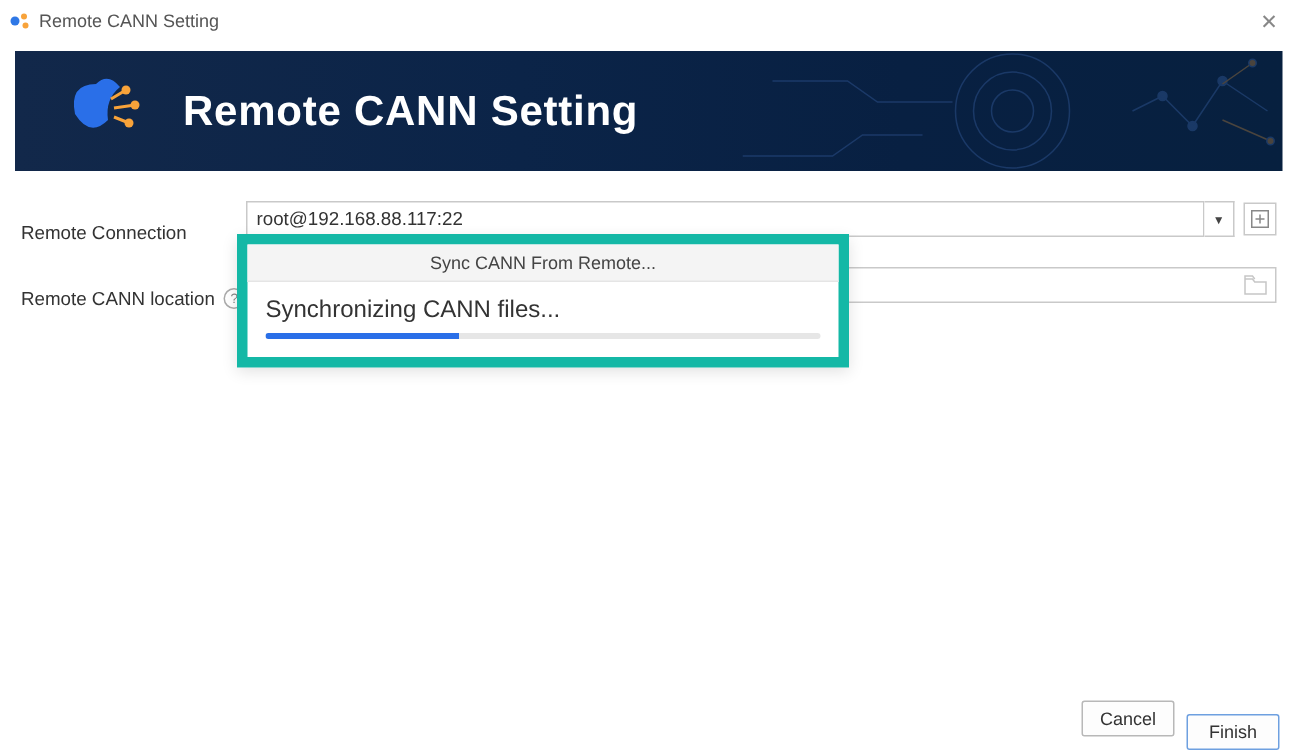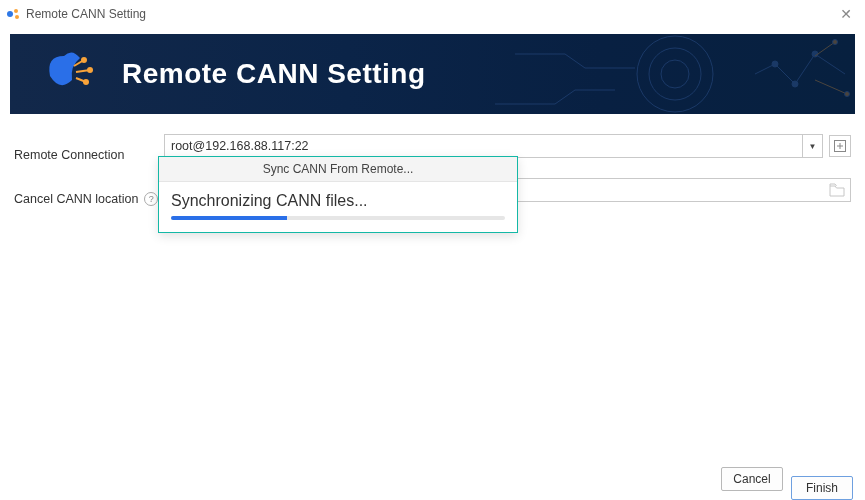--- a/index.html
+++ b/index.html
@@ -21,21 +21,21 @@
     .row .label { width: 150px; font-size: 12.5px; color: #333; display:flex; align-items:flex-start; gap:4px;margin-top:18px;}
     .row .field { flex: 1; position: relative; }
     .textinput { width: 100%; height: 24px; border: 1px solid #c9c9c9; background: #fff; font-size: 12.5px; padding: 0 6px; color: #333; }
     .dropdown { display: flex; align-items: flex-end; }
     .dropdown .textinput { flex: 1; }
     .drop-arrow { width: 20px; height: 24px; border: 1px solid #c9c9c9; border-left: none; display:flex; align-items:center; justify-content:center; font-size:8px; color:#444; background:#fff;}
     .addbtn { width: 22px; height: 22px; border: 1px solid #c9c9c9; display:flex; align-items:center; justify-content:center; margin-left:6px; font-size:12px; color:#555; cursor:default;}
     .helpicon { width:14px; height:14px; border:1px solid #aaa; border-radius:50%; display:inline-flex; align-items:center; justify-content:center; font-size:9px; color:#888; margin-left:2px;}
     .foldericon { position:absolute; right:6px; top:50%; transform:translateY(-50%); width:16px; height:14px; color:#bbb; }
 
-    .progress-pop { position: absolute; left: 158px; top: 156px; width: 360px; background: #fff; border: 1px solid #14b8a6; box-shadow: 0 3px 10px rgba(0,0,0,.12); z-index: 10; }
+    .progress-pop { position: absolute; left: 158px; top: 156px; width: 408px; background: #fff; border: 7px solid #14b8a6; box-shadow: 0 3px 10px rgba(0,0,0,.12); z-index: 10; }
     .progress-pop .phead { background: #f4f4f4; border-bottom: 1px solid #e5e5e5; text-align: center; font-size: 12px; color: #444; padding: 5px 0; }
     .progress-pop .pbody { padding: 10px 12px 12px 12px; }
     .progress-pop .pmsg { font-size: 16px; color: #333; margin-bottom: 6px; }
     .pbar { width: 100%; height: 4px; background: #e6e6e6; border-radius: 2px; overflow: hidden; }
     .pbar .fill { height: 100%; background: #2a6fe8; }
     .pprog { font-size: 11.5px; color: #9a9a9a; margin-top: 8px; }
 
     .footer { position: absolute; bottom: 0; left: 0; right: 0; height: 44px; display: flex; justify-content: flex-end; align-items: center; padding: 0 12px; gap: 8px; border-top: 1px solid rgba(0,0,0,0);}
     .btn { min-width: 62px; height: 24px; border: 1px solid #b8b8b8; background: #fdfdfd; font-size: 12px; color: #333; display: inline-flex; align-items: center; justify-content: center; border-radius: 2px; cursor: default; }
     .btn.primary { border-color: #6ea0e0; margin-top: 18px; }
@@ -95,21 +95,21 @@
     <div class="addbtn">
       <svg width="12" height="12" viewBox="0 0 12 12">
           <rect x="0.5" y="0.5" width="11" height="11" fill="none" stroke="#888"></rect>
           <path d="M6 3 L6 9 M3 6 L9 6" stroke="#888"></path>
         </svg>
     </div>
   </div>
 
   <div class="row">
     <div class="label">
-      <span>Cancel CANN location</span>
+      <span>Remote CANN location</span>
       <span class="helpicon">?</span>
     </div>
     <div class="field">
       <input class="textinput" type="text" value="" style="">
       <span class="foldericon">
         <svg viewBox="0 0 16 14">
             <path d="M1 3 L6 3 L7.5 5 L15 5 L15 13 L1 13 Z M1 3 L1 1 L6 1 L7.5 3" fill="none" stroke="#c6c6c6"></path>
           </svg>
       </span>
     </div>

